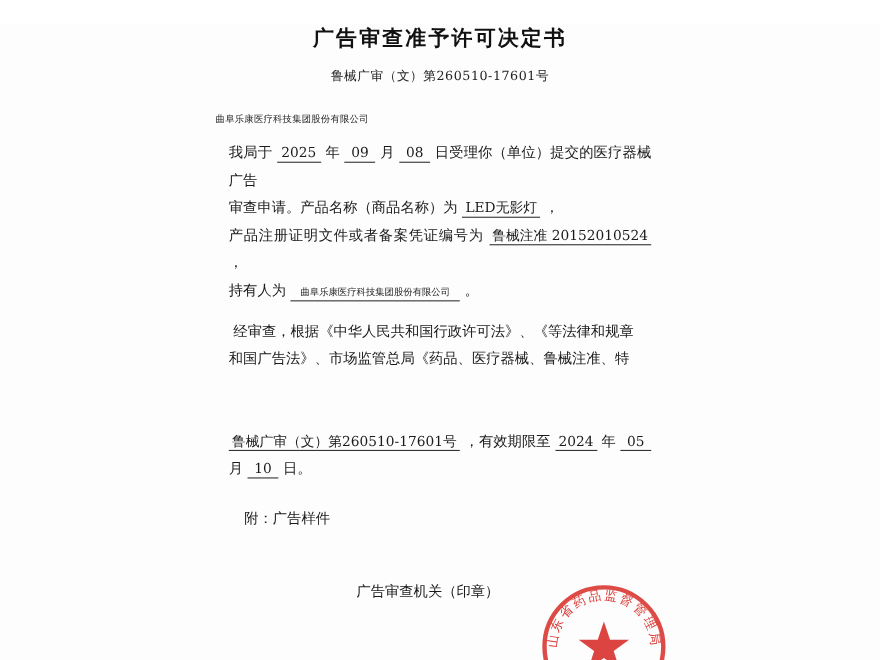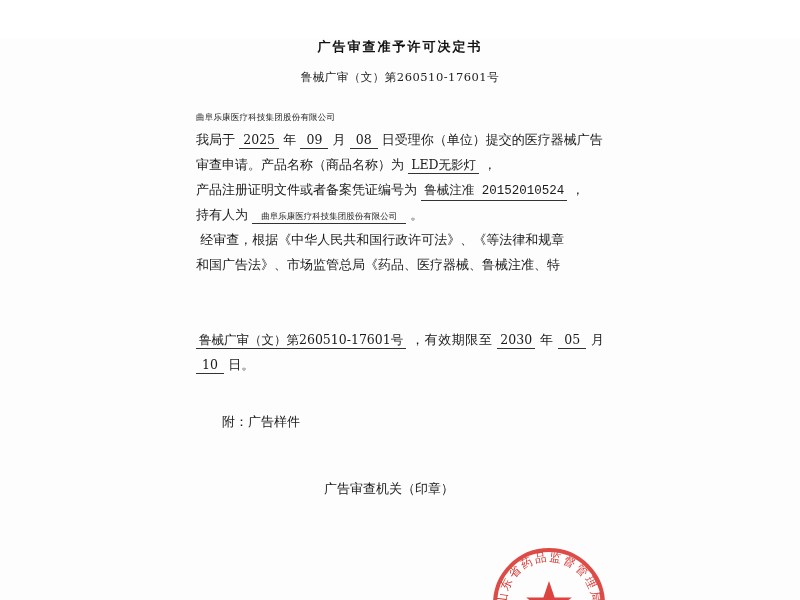--- a/index.html
+++ b/index.html
@@ -16,24 +16,24 @@
   }
   .page {
     position: relative;
     width: 800px;
     height: 600px;
     background: #fdfdfd;
     box-sizing: border-box;
   }
   .doc-title {
     text-align: center;
-    font-size: 13px;
+    font-size: 19px;
     font-weight: bold;
     letter-spacing: 2px;
-    margin-top: 38px;
+    margin-top: 22px;
     color: #111;
   }
   .doc-number {
     text-align: center;
     font-size: 11.5px;
     margin-top: 14px;
     color: #222;
     letter-spacing: 0.5px;
   }
   .body-block {
@@ -45,21 +45,21 @@
   .company-line {
     font-size: 8.5px;
     color: #222;
     letter-spacing: 0.2px;
     line-height: 12px;
     margin-bottom: 4px;
   }
   .para {
     text-align: justify;
     text-justify: inter-ideograph;
-    margin: 0;
+    margin: 12px;
   }
   .indent {
     text-indent: 2em;
   }
   .fill {
     display: inline-block;
     border-bottom: 1px solid #333;
     text-align: center;
     padding: 0 3px;
     line-height: 17px;
@@ -75,34 +75,33 @@
     min-width: 34px;
   }
   .fill-day {
     min-width: 22px;
   }
   .fill-prod {
     min-width: 62px;
   }
   .fill-reg {
     min-width: 104px;
-    font-family: Liberation Mono, monospace;
   }
   .fill-holder {
     min-width: 150px;
   }
   .fill-docno {
     min-width: 140px;
   }
   .fill-year {
     min-width: 32px;
   }
   .attach {
     text-indent: 2em;
-    margin-top: 32px;
+    margin-top: 20px;
     font-size: 13px;
   }
   .sign-block {
     margin-top: 42px;
     margin-right: 150px;
     text-align: right;
     font-size: 13px;
     line-height: 26px;
   }
   .seal {
@@ -149,21 +148,21 @@
     </div>
 
     <div class="para">
       <span class="indent" style="display:inline-block;"></span>
       <span>经审查，根据《中华人民共和国行政许可法》、《等法律和规章</span><br>
       <span>和国广告法》、市场监管总局《药品、医疗器械、鲁械注准、特</span><br>
       <br>
       <br>
       <span class="fill fill-docno">鲁械广审（文）第260510-17601号</span>
       <span>，有效期限至</span>
-      <span class="fill fill-year">2030</span>
+      <span class="fill fill-year">2024</span>
       <span>年</span>
       <span class="fill fill-day">05</span>
       <span>月</span>
       <span class="fill fill-day">10</span>
       <span>日。</span>
     </div>
 
 
     <div class="attach">附：广告样件</div>
 

